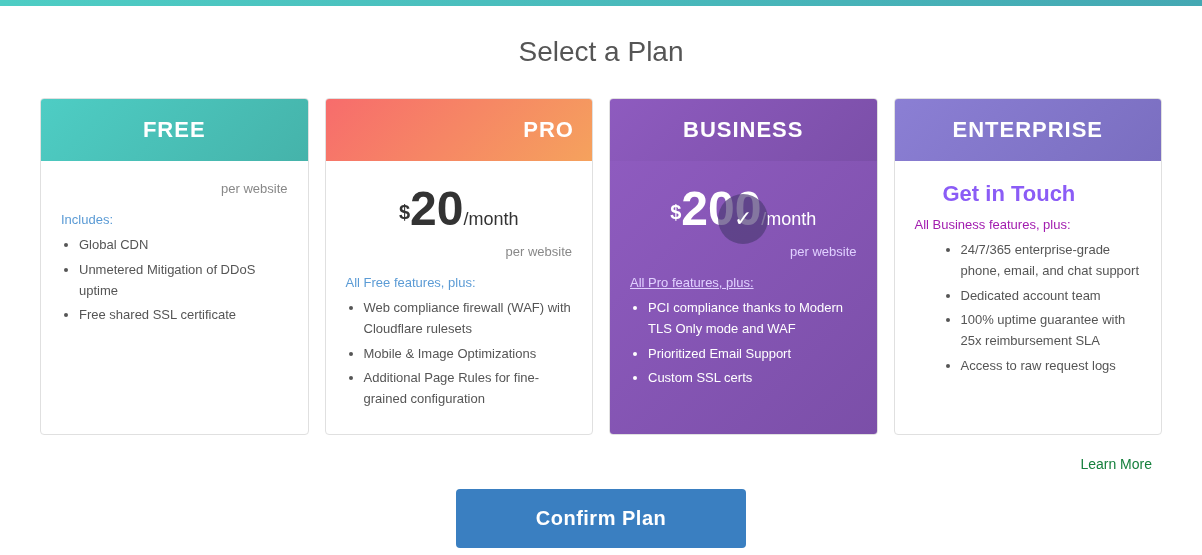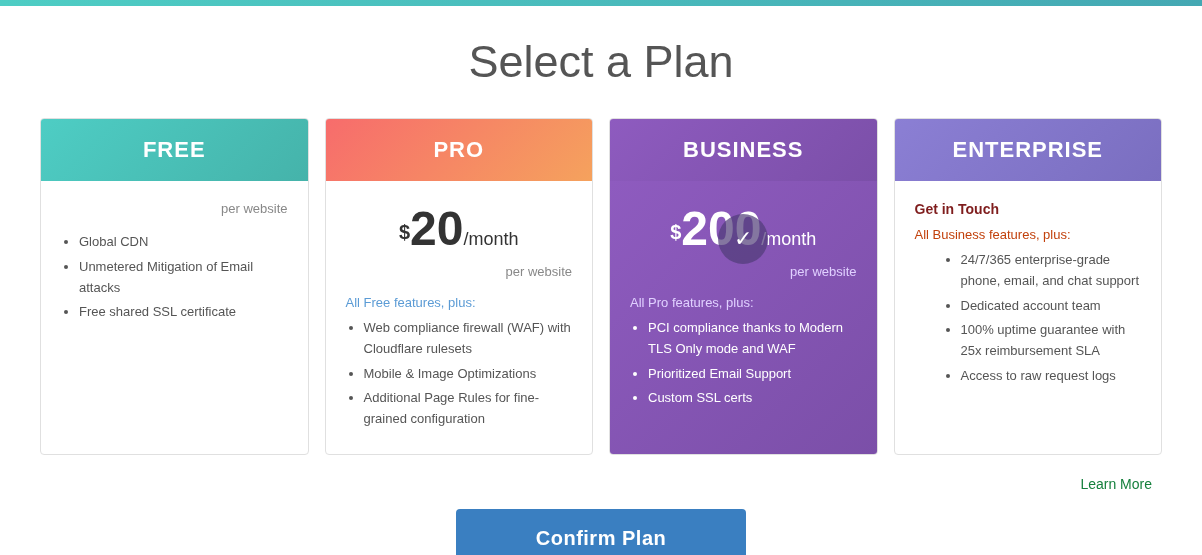--- a/index.html
+++ b/index.html
@@ -16,21 +16,21 @@
       width: 100%;
     }
     .page-container {
       background: white;
       width: 1202px;
       min-height: 549px;
       padding: 30px 40px 40px;
     }
     .page-title {
       text-align: center;
-      font-size: 45px;
+      font-size: 28px;
       color: #555;
       font-weight: 300;
       margin-bottom: 30px;
     }
     .plans-container {
       display: flex;
       gap: 16px;
       justify-content: center;
       margin-bottom: 20px;
     }
@@ -50,20 +50,21 @@
       color: white;
       font-size: 22px;
       font-weight: bold;
       letter-spacing: 1px;
     }
     .plan-header.free {
       background: linear-gradient(135deg, #4ecdc4, #45b3aa);
     }
     .plan-header.pro {
       background: linear-gradient(135deg, #f76c6c, #f5a25d);
+      text-align: right;
     }
     .plan-header.business {
       background: linear-gradient(135deg, #8e5bbf, #7b4fa8);
     }
     .plan-header.enterprise {
       background: linear-gradient(135deg, #8b7fd4, #7a6ec0);
     }
     .plan-body {
       padding: 20px;
       flex: 1;
@@ -108,20 +109,21 @@
     .plan-features li {
       margin-bottom: 4px;
     }
     
     .plan-card.business-card .plan-body {
       background: linear-gradient(135deg, #8e5bbf, #7b4fa8);
       color: white;
     }
     .plan-card.business-card .plan-features-header {
       color: #e0d0ff;
+      text-decoration: underline;
     }
     .plan-card.business-card .plan-features {
       color: white;
     }
     .plan-card.business-card .price-amount,
     .plan-card.business-card .price-dollar,
     .plan-card.business-card .price-period {
       color: white;
     }
     .plan-card.business-card .price-per {
@@ -137,28 +139,29 @@
       background: rgba(80, 60, 120, 0.7);
       border-radius: 50%;
       display: flex;
       align-items: center;
       justify-content: center;
       color: white;
       font-size: 22px;
     }
     
     .enterprise-title {
-      font-size: 14px;
-      font-weight: bold;
-      color: #7f1d1d;
+      font-size: 22px;
+      font-weight: bold;
+      color: #8b5cf6;
       margin-bottom: 10px;
+      margin-left: 28px;
     }
     .enterprise-features-header {
       font-size: 13px;
-      color: #c2410c;
+      color: #a21caf;
       margin-bottom: 8px;
     }
     .enterprise-features {
       list-style: disc;
       padding-left: 18px;
       font-size: 13px;
       color: #555;
       line-height: 1.6;
     }
     .enterprise-features li {
@@ -196,23 +199,24 @@
 
 <div class="top-bar"></div>
 <div class="page-container">
   <h1 class="page-title">Select a Plan</h1>
 
   <div class="plans-container" id="plans-container">
       <div class="plan-card">
         <div class="plan-header free">FREE</div>
         <div class="plan-body">
           <div class="price-per">per website</div>
+          <div class="plan-features-header">Includes:</div>
           <ul class="plan-features">
             <li>Global CDN</li>
-            <li>Unmetered Mitigation of Email attacks</li>
+            <li>Unmetered Mitigation of DDoS uptime</li>
             <li>Free shared SSL certificate</li>
           </ul>
         </div>
       </div>
       <div class="plan-card">
         <div class="plan-header pro">PRO</div>
         <div class="plan-body">
           <div class="plan-price"><span class="price-dollar">$</span><span class="price-amount">20</span><span class="price-period">/month</span></div>
           <div class="price-per">per website</div>
           <div class="plan-features-header">All Free features, plus:</div>

